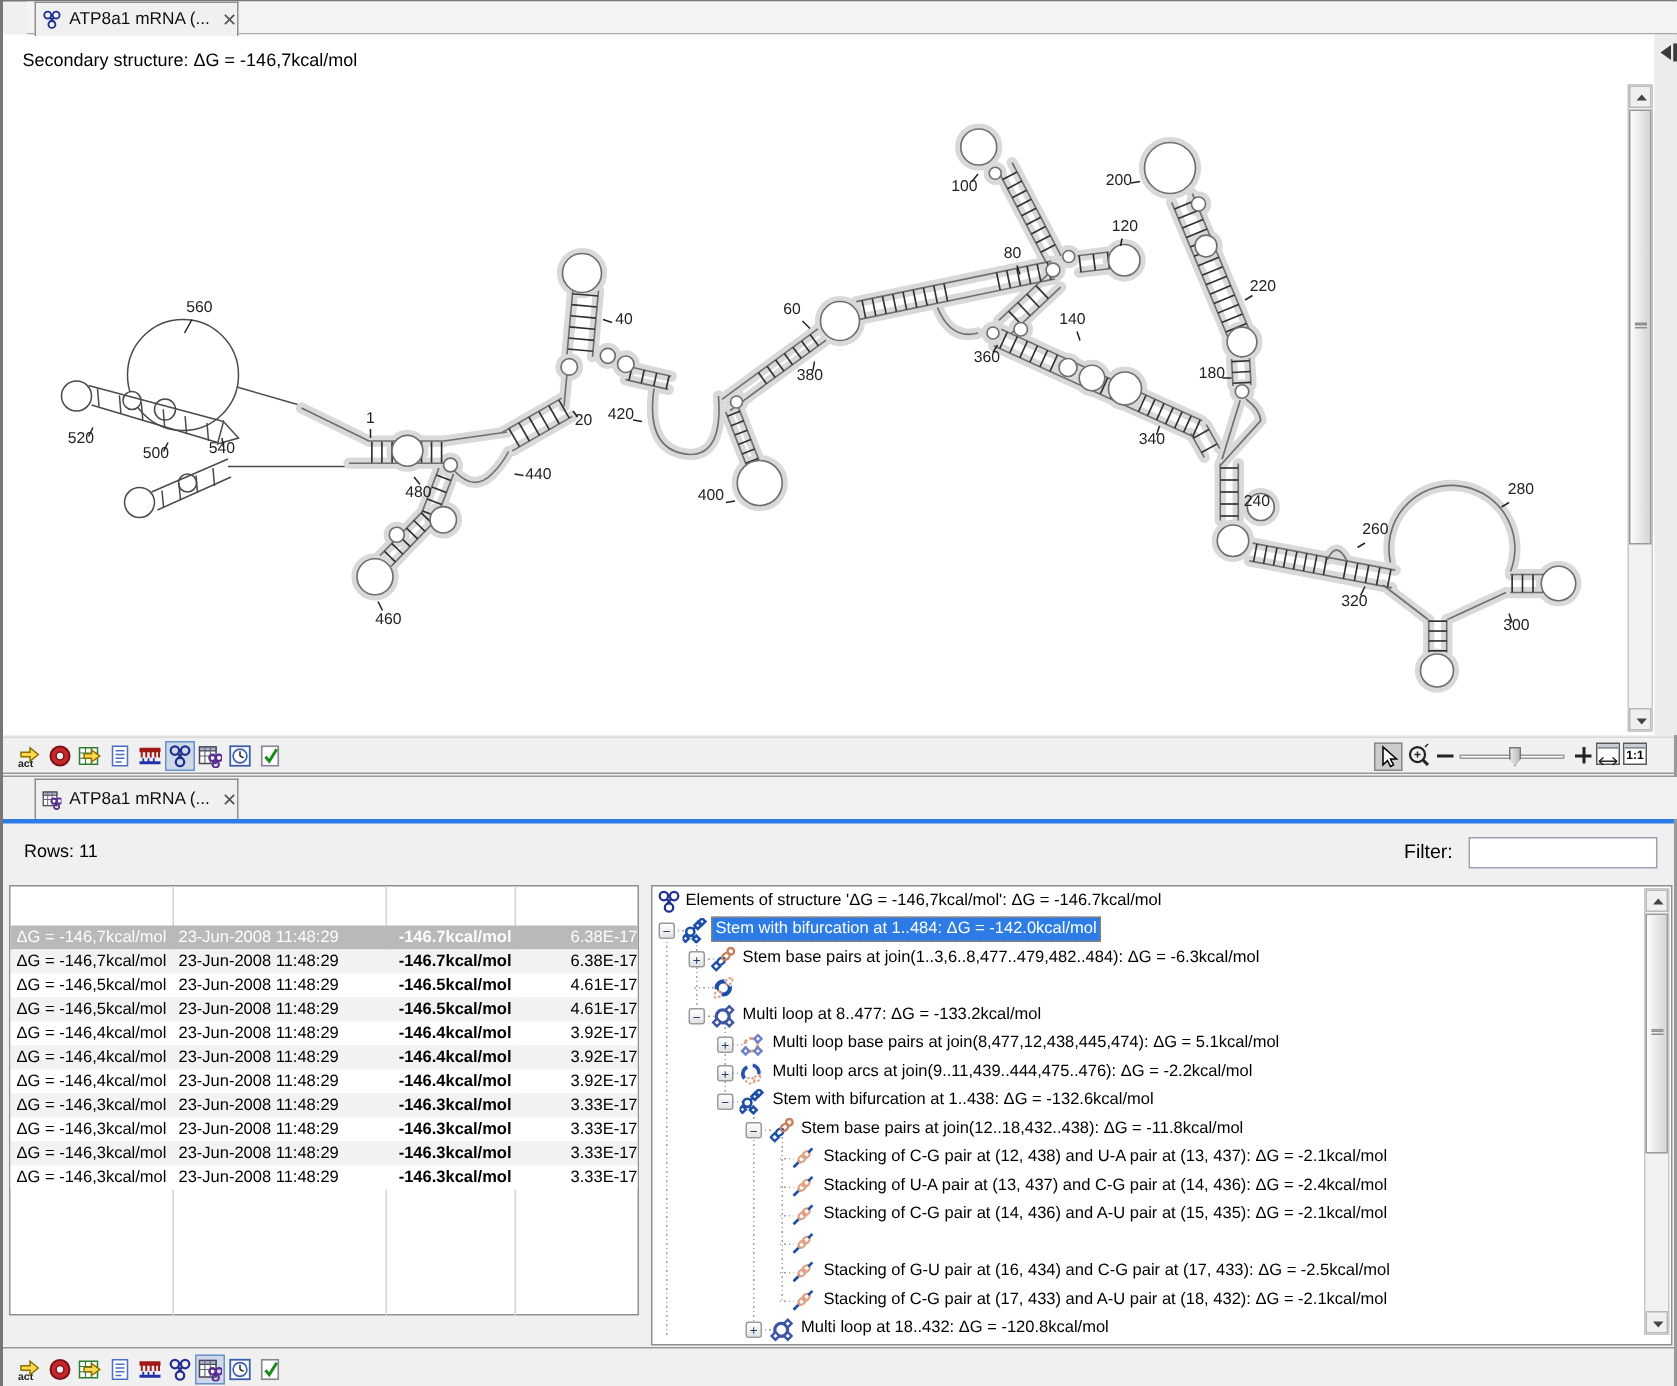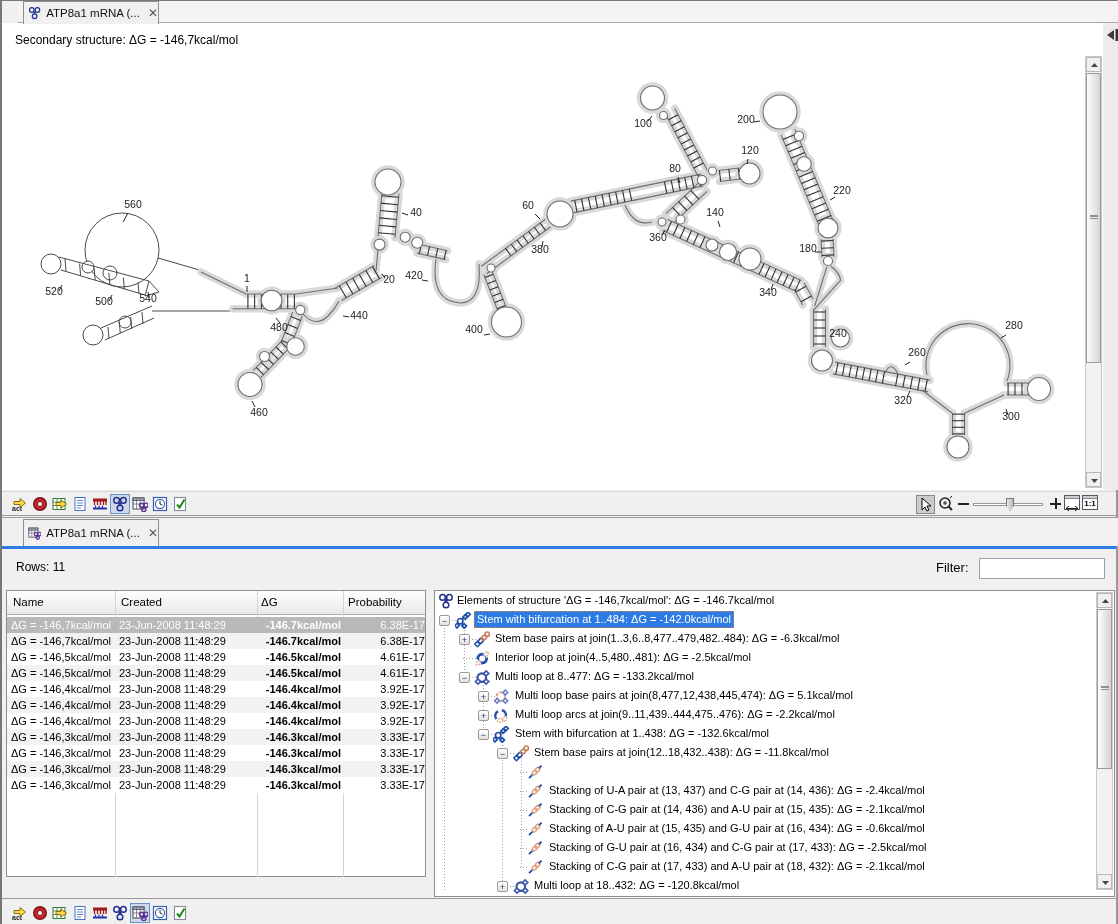--- a/index.html
+++ b/index.html
@@ -600,26 +600,20 @@
         </svg>
         <span>ATP8a1 mRNA (...</span>
         <span class="x">✕</span>
       </div>
     </div>
     <div id="blue"></div>
     <div id="rows11">Rows: 11</div>
     <div id="filterlab">Filter:</div>
     <div id="filterbox"></div>
     <div id="tablepanel">
-      <div id="thead">
-        <div style="left:6px">Name</div>
-        <div style="left:114px">Created</div>
-        <div style="left:254px">ΔG</div>
-        <div style="left:341px">Probability</div>
-      </div>
       <div class="colsep" style="left:108px;top:0;height:286px"></div>
       <div class="colsep" style="left:250px;top:0;height:286px"></div>
       <div class="colsep" style="left:336px;top:0;height:286px"></div>
       <div id="tbody">
         <div class="row selrow">
           <div class="c1">ΔG = -146,7kcal/mol</div>
           <div class="c2">23-Jun-2008 11:48:29</div>
           <div class="c3">-146.7kcal/mol</div>
           <div class="c4">6.38E-17</div>
         </div>
@@ -733,21 +727,20 @@
       <div class="hdot" style="left:28px;top:67px;width:13px"></div>
       <div class="tico" style="left:39px;top:59px"><svg width="17" height="17" viewBox="0 0 17 17">
           <g fill="none">
             <circle cx="8.2" cy="8.6" r="4.4" stroke="#1d4fa8" stroke-width="2.8"></circle>
             <rect x="9.5" y="1.5" width="6" height="5" fill="#fff" transform="rotate(45 12.5 4)"></rect>
             <rect x="0.5" y="10.5" width="6" height="5" fill="#fff" transform="rotate(45 3.5 13)"></rect>
             <ellipse cx="11.9" cy="4.3" rx="2.7" ry="1.8" stroke="#e0a285" stroke-width="1.4" stroke-dasharray="1.8,1.1" transform="rotate(-42 11.9 4.3)"></ellipse>
             <ellipse cx="4.5" cy="12.9" rx="2.7" ry="1.8" stroke="#e0a285" stroke-width="1.4" stroke-dasharray="1.8,1.1" transform="rotate(-42 4.5 12.9)"></ellipse>
           </g>
         </svg></div>
-      <div class="trow" style="left:58px;top:58px">Interior loop at join(4..5,480..481): ΔG = -2.5kcal/mol</div>
       <div class="hdot" style="left:34px;top:86px;width:7px"></div>
       <div class="ebox" style="left:24px;top:81px">
         <span>−</span>
       </div>
       <div class="tico" style="left:39px;top:78px"><svg width="17" height="17" viewBox="0 0 17 17">
           <g fill="none" stroke="#3d55a5" stroke-width="1.6">
             <circle cx="7.8" cy="8.6" r="4.3" stroke-width="2.2"></circle>
             <rect x="10.4" y="2.6" width="3.6" height="3.6" transform="rotate(-45 12.2 4.4)" fill="#fff"></rect>
             <rect x="2.2" y="10.8" width="3.6" height="3.6" transform="rotate(-45 4 12.6)" fill="#fff"></rect>
             <rect x="10.4" y="10.8" width="3.6" height="3.6" transform="rotate(-45 12.2 12.6)" fill="#fff"></rect>
@@ -812,20 +805,21 @@
       <div class="trow" style="left:97px;top:153px">Stem base pairs at join(12..18,432..438): ΔG = -11.8kcal/mol</div>
       <div class="hdot" style="left:85px;top:181px;width:9px"></div>
       <div class="tico" style="left:92px;top:173px"><svg width="17" height="17" viewBox="0 0 17 17">
           <g fill="none">
             <path d="M2,14.2 L6.4,9.8" stroke="#1d4fa8" stroke-width="1.8"></path>
             <ellipse cx="7.6" cy="8.6" rx="2.7" ry="1.9" stroke="#e0a285" stroke-width="1.5" transform="rotate(-42 7.6 8.6)"></ellipse>
             <ellipse cx="10.4" cy="5.8" rx="2.7" ry="1.9" stroke="#e0a285" stroke-width="1.5" transform="rotate(-42 10.4 5.8)"></ellipse>
             <path d="M11.8,4.4 L14.6,1.6" stroke="#1d4fa8" stroke-width="1.8"></path>
           </g>
         </svg></div>
+      <div class="trow" style="left:112px;top:172px">Stacking of C-G pair at (12, 438) and U-A pair at (13, 437): ΔG = -2.1kcal/mol</div>
       <div class="hdot" style="left:85px;top:200px;width:9px"></div>
       <div class="tico" style="left:92px;top:192px"><svg width="17" height="17" viewBox="0 0 17 17">
           <g fill="none">
             <path d="M2,14.2 L6.4,9.8" stroke="#1d4fa8" stroke-width="1.8"></path>
             <ellipse cx="7.6" cy="8.6" rx="2.7" ry="1.9" stroke="#e0a285" stroke-width="1.5" transform="rotate(-42 7.6 8.6)"></ellipse>
             <ellipse cx="10.4" cy="5.8" rx="2.7" ry="1.9" stroke="#e0a285" stroke-width="1.5" transform="rotate(-42 10.4 5.8)"></ellipse>
             <path d="M11.8,4.4 L14.6,1.6" stroke="#1d4fa8" stroke-width="1.8"></path>
           </g>
         </svg></div>
       <div class="trow" style="left:112px;top:191px">Stacking of U-A pair at (13, 437) and C-G pair at (14, 436): ΔG = -2.4kcal/mol</div>
@@ -841,21 +835,20 @@
       <div class="trow" style="left:112px;top:210px">Stacking of C-G pair at (14, 436) and A-U pair at (15, 435): ΔG = -2.1kcal/mol</div>
       <div class="hdot" style="left:85px;top:238px;width:9px"></div>
       <div class="tico" style="left:92px;top:230px"><svg width="17" height="17" viewBox="0 0 17 17">
           <g fill="none">
             <path d="M2,14.2 L6.4,9.8" stroke="#1d4fa8" stroke-width="1.8"></path>
             <ellipse cx="7.6" cy="8.6" rx="2.7" ry="1.9" stroke="#e0a285" stroke-width="1.5" transform="rotate(-42 7.6 8.6)"></ellipse>
             <ellipse cx="10.4" cy="5.8" rx="2.7" ry="1.9" stroke="#e0a285" stroke-width="1.5" transform="rotate(-42 10.4 5.8)"></ellipse>
             <path d="M11.8,4.4 L14.6,1.6" stroke="#1d4fa8" stroke-width="1.8"></path>
           </g>
         </svg></div>
-      <div class="trow" style="left:112px;top:229px">Stacking of A-U pair at (15, 435) and G-U pair at (16, 434): ΔG = -0.6kcal/mol</div>
       <div class="hdot" style="left:85px;top:257px;width:9px"></div>
       <div class="tico" style="left:92px;top:249px"><svg width="17" height="17" viewBox="0 0 17 17">
           <g fill="none">
             <path d="M2,14.2 L6.4,9.8" stroke="#1d4fa8" stroke-width="1.8"></path>
             <ellipse cx="7.6" cy="8.6" rx="2.7" ry="1.9" stroke="#e0a285" stroke-width="1.5" transform="rotate(-42 7.6 8.6)"></ellipse>
             <ellipse cx="10.4" cy="5.8" rx="2.7" ry="1.9" stroke="#e0a285" stroke-width="1.5" transform="rotate(-42 10.4 5.8)"></ellipse>
             <path d="M11.8,4.4 L14.6,1.6" stroke="#1d4fa8" stroke-width="1.8"></path>
           </g>
         </svg></div>
       <div class="trow" style="left:112px;top:248px">Stacking of G-U pair at (16, 434) and C-G pair at (17, 433): ΔG = -2.5kcal/mol</div>

